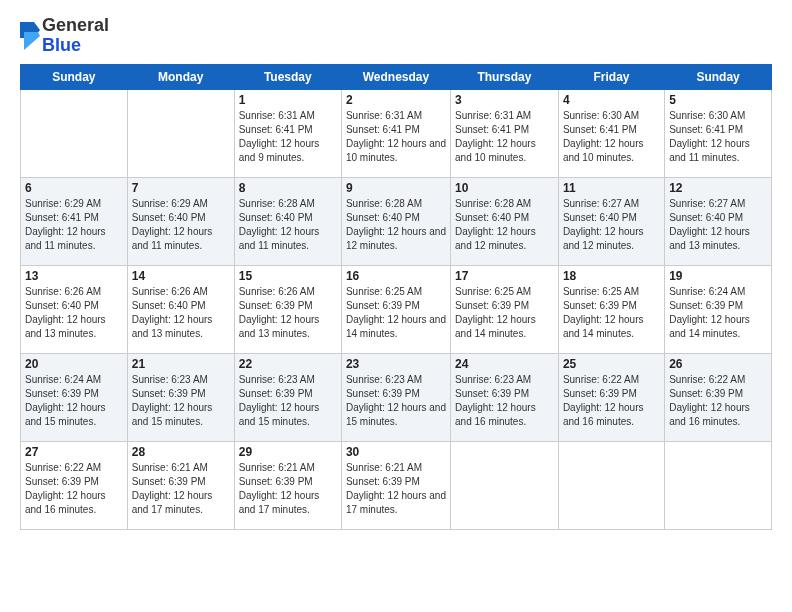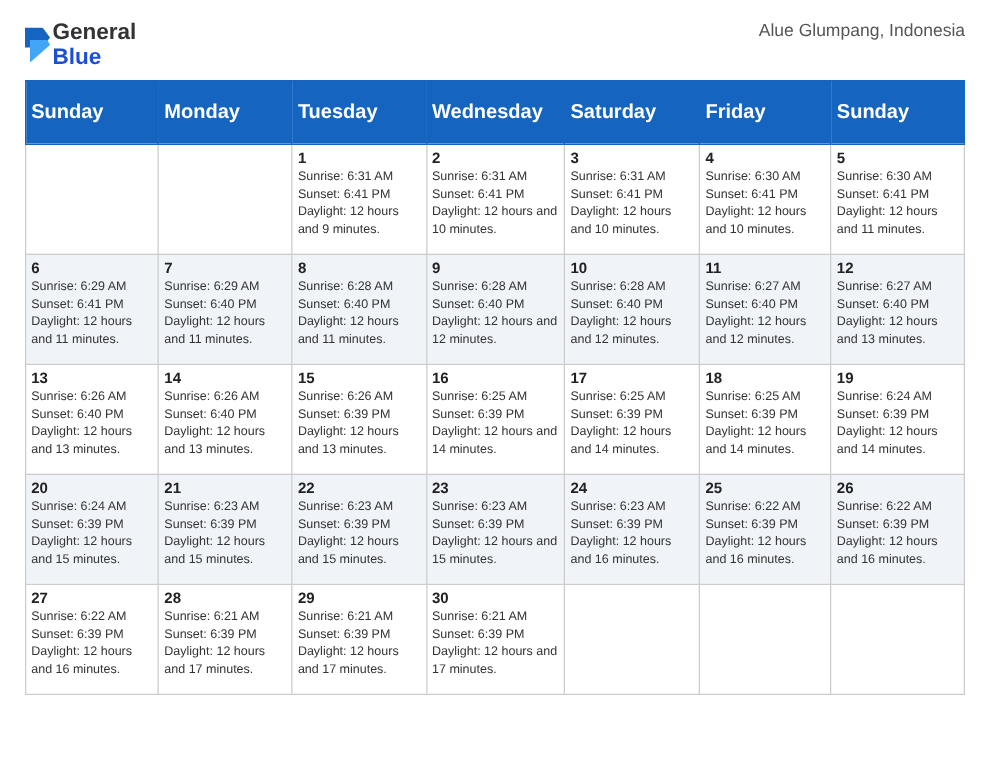--- a/index.html
+++ b/index.html
@@ -55,23 +55,23 @@
     }
     .calendar {
       width: 100%;
       border-collapse: collapse;
       flex: 1;
       font-size: 10.5px;
     }
     .calendar thead th {
       background: #1565c0;
       color: #fff;
-      padding: 16px 4px;
-      text-align: left;
-      font-size: 16px;
+      padding: 5px 4px;
+      text-align: center;
+      font-size: 12px;
       font-weight: bold;
       border: 1px solid #1565c0;
     }
     .calendar tbody td {
       vertical-align: top;
       border: 1px solid #ccc;
       padding: 3px 4px;
       width: 113px;
       height: 88px;
     }
@@ -106,32 +106,31 @@
       <svg class="logo-icon" viewBox="0 0 20 28" width="20" height="28">
         <polygon points="0,0 14,0 20,8 14,16 0,16" fill="#1565c0"></polygon>
         <polygon points="4,10 18,10 20,14 4,28" fill="#42a5f5"></polygon>
       </svg>
       <div class="logo-text">
         <span class="logo-general">General</span>
         <span class="logo-blue">Blue</span>
       </div>
     </div>
     <div class="title-block">
-      <div class="title-location">Alue Glumpang, Indonesia</div>
     </div>
   </div>
 
   <table class="calendar">
     <thead>
       <tr>
       <th>Sunday</th>
           <th>Monday</th>
           <th>Tuesday</th>
           <th>Wednesday</th>
-          <th>Saturday</th>
+          <th>Thursday</th>
           <th>Friday</th>
           <th>Sunday</th>
         </tr>
     </thead>
     <tbody id="calendar-body">
     <tr class="normal-row">
           <td class="empty-cell"></td>
           <td class="empty-cell"></td>
           <td>
             <span class="day-num">1</span>

